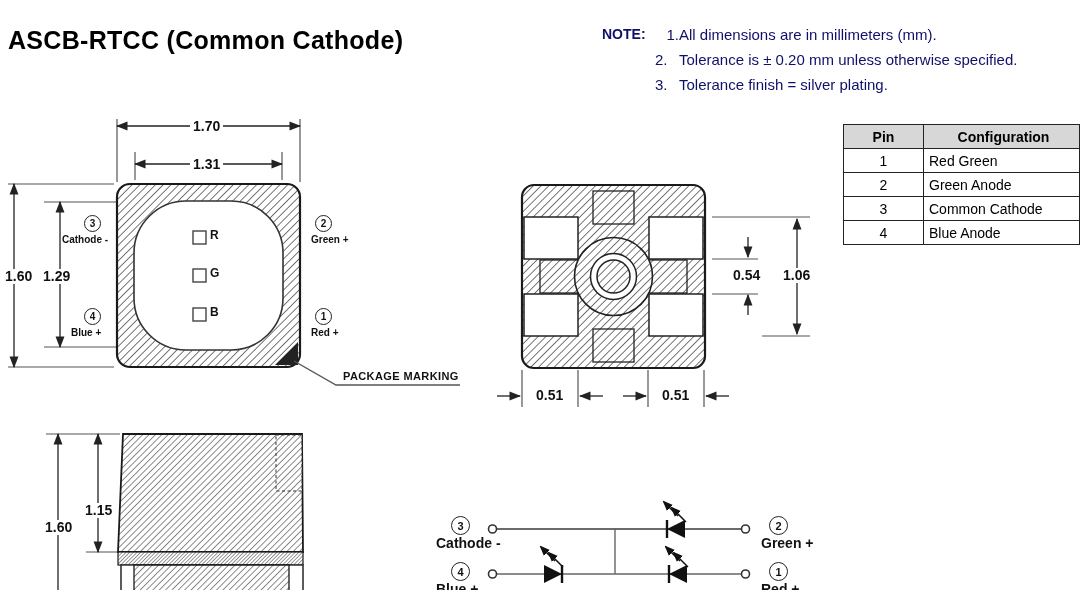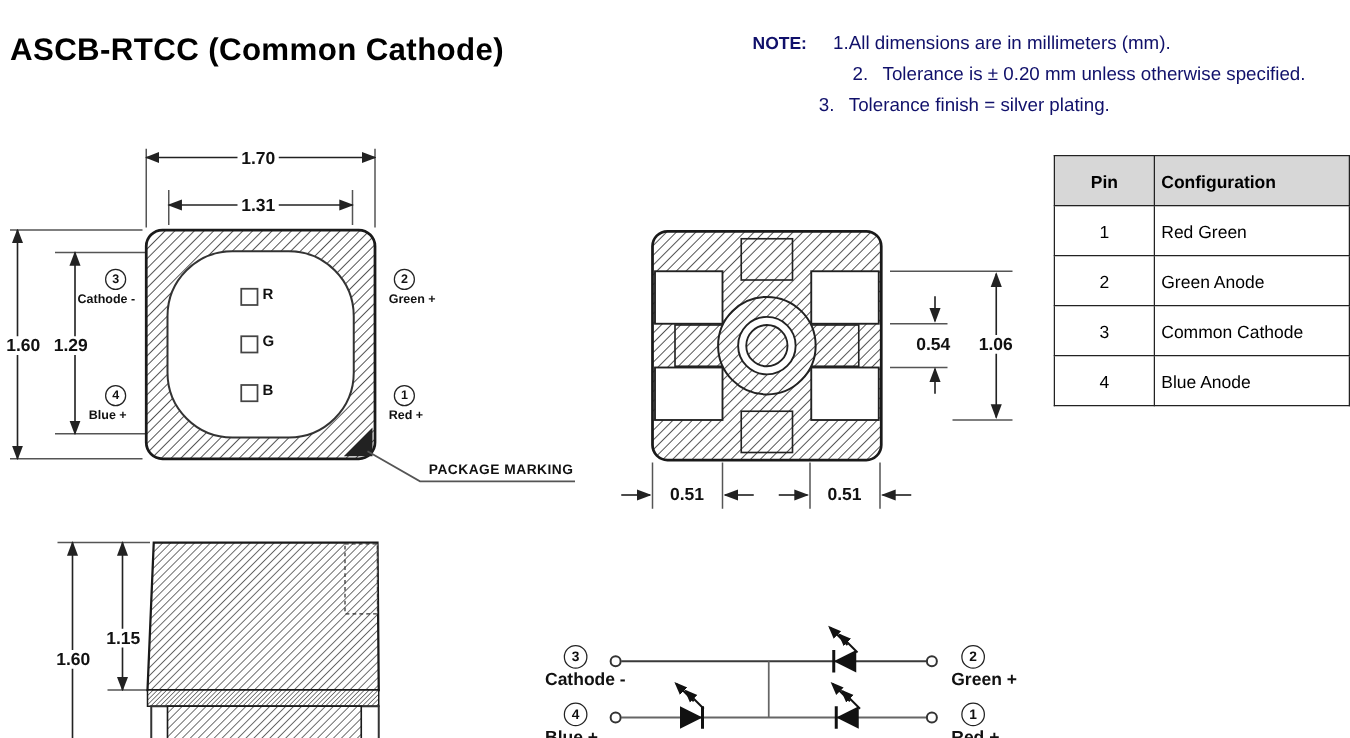--- a/index.html
+++ b/index.html
@@ -4,21 +4,21 @@
 <style>
   html,body{margin:0;padding:0;background:#fff;}
   #canvas{position:relative;width:1080px;height:590px;background:#ffffff;overflow:hidden;
           font-family:"Liberation Sans", sans-serif;color:#111;margin-top:24px;}
   .abs{position:absolute;}
   .title{font-size:25px;font-weight:bold;letter-spacing:.3px;color:#000;white-space:nowrap;}
   .note-label{font-size:14px;font-weight:bold;color:#10106a;}
   .note-row{position:absolute;white-space:nowrap;font-size:15px;color:#10106a;}
   .note-num{display:inline-block;width:24px;}
   table.pintab{border-collapse:collapse;font-size:14px;color:#000;}
-  table.pintab th,table.pintab td{border:1.6px solid #222;height:40px;box-sizing:border-box;}
+  table.pintab th,table.pintab td{border:1.6px solid #222;height:24px;box-sizing:border-box;}
   table.pintab th{background:#d7d7d7;font-weight:bold;text-align:center;}
   td.c-pin{width:80px;text-align:center;}
   td.c-cfg,th.c-cfg{width:156px;text-align:left;padding-left:5px;}
   th.c-pin{width:80px;}
   .dim{position:absolute;background:#fff;padding:0 3px;font-size:14px;font-weight:bold;
        color:#111;white-space:nowrap;line-height:15px;}
   .pcirc{position:absolute;width:17px;height:17px;border:1.6px solid #222;border-radius:50%;
          background:#fff;font-size:10px;font-weight:bold;display:flex;align-items:center;
          justify-content:center;color:#111;box-sizing:border-box;}
   .plab{position:absolute;font-size:10px;font-weight:bold;white-space:nowrap;color:#111;}
@@ -35,32 +35,32 @@
 <body>
 
 <div id="canvas">
 
   <div class="abs title" style="left:8px;top:2px;">ASCB-RTCC (Common Cathode)</div>
 
   <div class="abs note-label" style="left:602px;top:2px;">NOTE:</div>
   <div class="note-row" style="left:655px;top:2px;text-align:right;">
     <span class="note-num">1.</span><span>All dimensions are in millimeters (mm).</span>
   </div>
-  <div class="note-row" style="left:682px;top:27px;">
+  <div class="note-row" style="left:655px;top:27px;">
     <span class="note-num">2.</span><span>Tolerance is ± 0.20 mm unless otherwise specified.</span>
   </div>
   <div class="note-row" style="left:655px;top:52px;">
     <span class="note-num">3.</span><span>Tolerance finish = silver plating.</span>
   </div>
 
   <table class="pintab abs" style="left:843px;top:100px;">
     <tbody>
         <tr>
       <th class="c-pin">Pin</th>
-      <th class="c-cfg" style="text-align:left;">Configuration</th>
+      <th class="c-cfg" style="text-align:center;">Configuration</th>
     </tr>
     <tr>
       <td class="c-pin">1</td>
       <td class="c-cfg">Red Green</td>
     </tr>
     <tr>
       <td class="c-pin">2</td>
       <td class="c-cfg">Green Anode</td>
     </tr>
     <tr>

